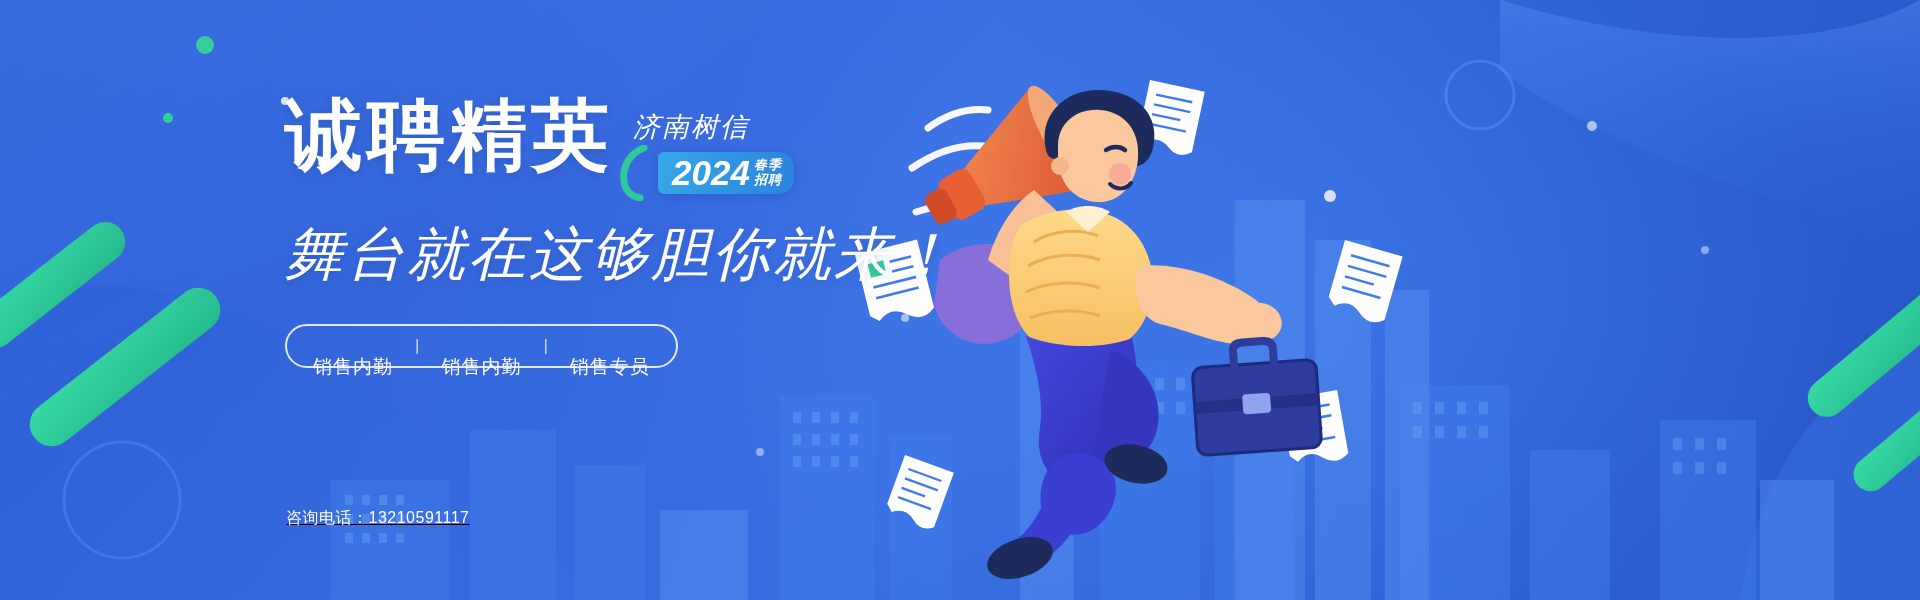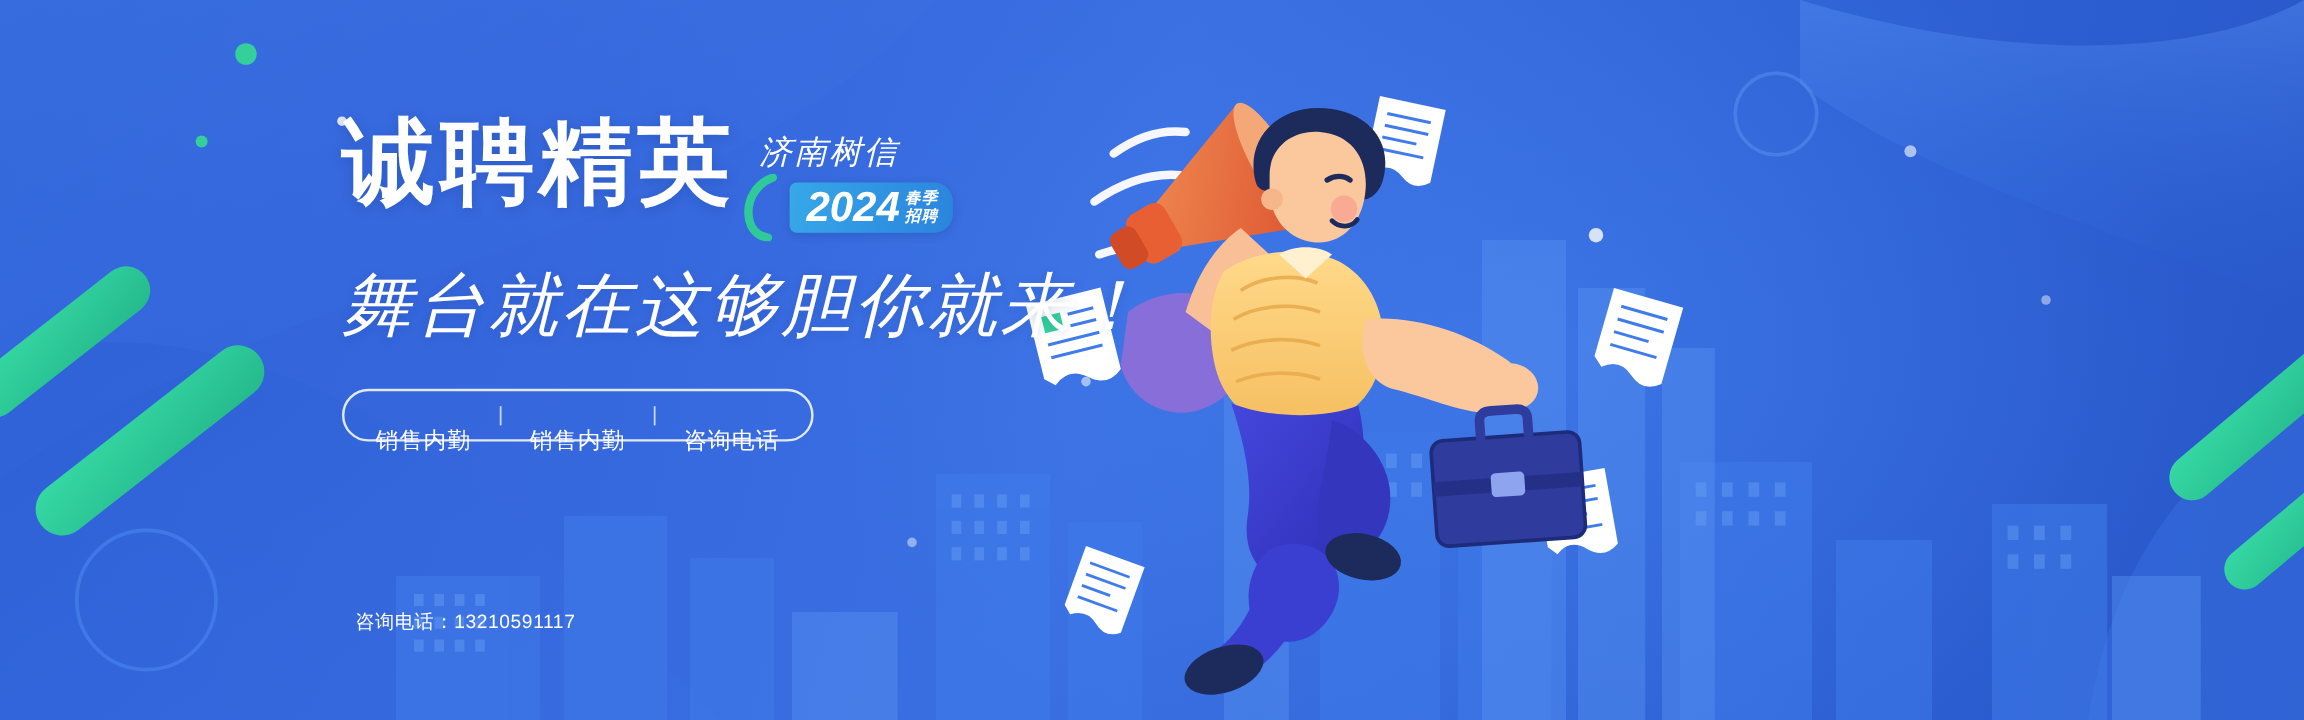--- a/index.html
+++ b/index.html
@@ -130,24 +130,25 @@
     margin-top:41px;
   }
   .tag-sep {
     color:rgba(255,255,255,0.75);
     margin:0 22px;
     font-size:17px;
   }
 
   .contact-row {
     position:absolute;
-    left:296px; top:508px;
+    left:286px; top:508px;
     display:flex;
     align-items:center;
     z-index:20;
+    text-decoration:underline;
   }
   .contact-item {
     font-size:16px;
     color:#ffffff;
     letter-spacing:0.5px;
     white-space:nowrap;
   }
   .contact-gap { width:28px; }
 
   
@@ -443,21 +444,21 @@
       </div>
     </div>
 
     <div class="subtitle">舞台就在这够胆你就来！</div>
 
     <div class="tags-pill">
       <span class="tag-item">销售内勤</span>
       <span class="tag-sep">|</span>
       <span class="tag-item">销售内勤</span>
       <span class="tag-sep">|</span>
-      <span class="tag-item">咨询电话</span>
+      <span class="tag-item">销售专员</span>
     </div>
   </div>
 
   <div class="contact-row">
     <span class="contact-item">咨询电话：13210591117</span>
     <span class="contact-gap"></span>
   </div>
 
 </div>
 

